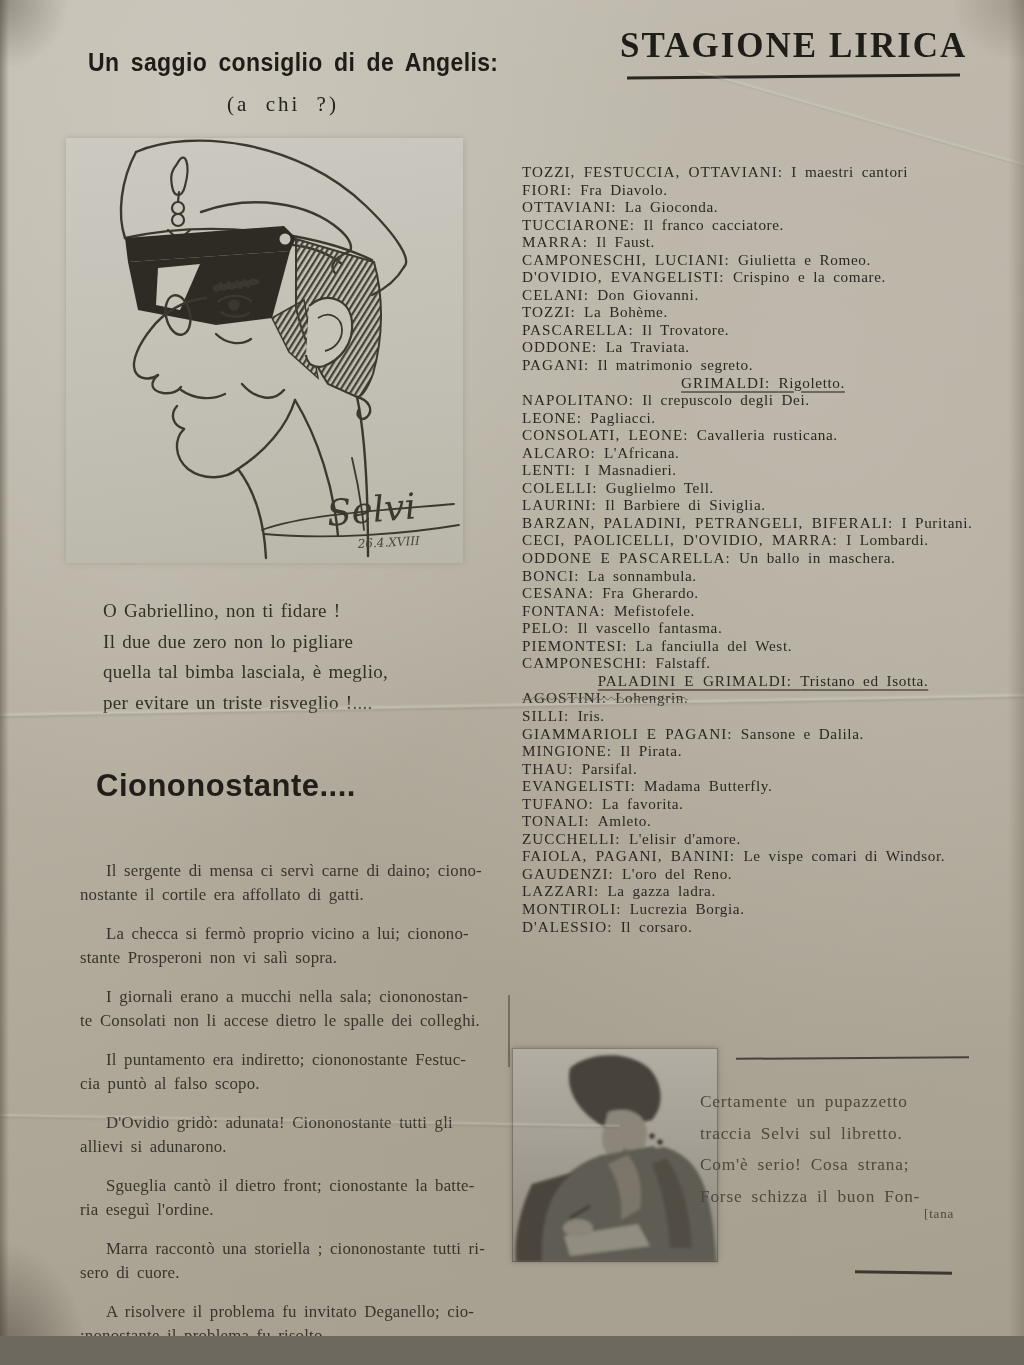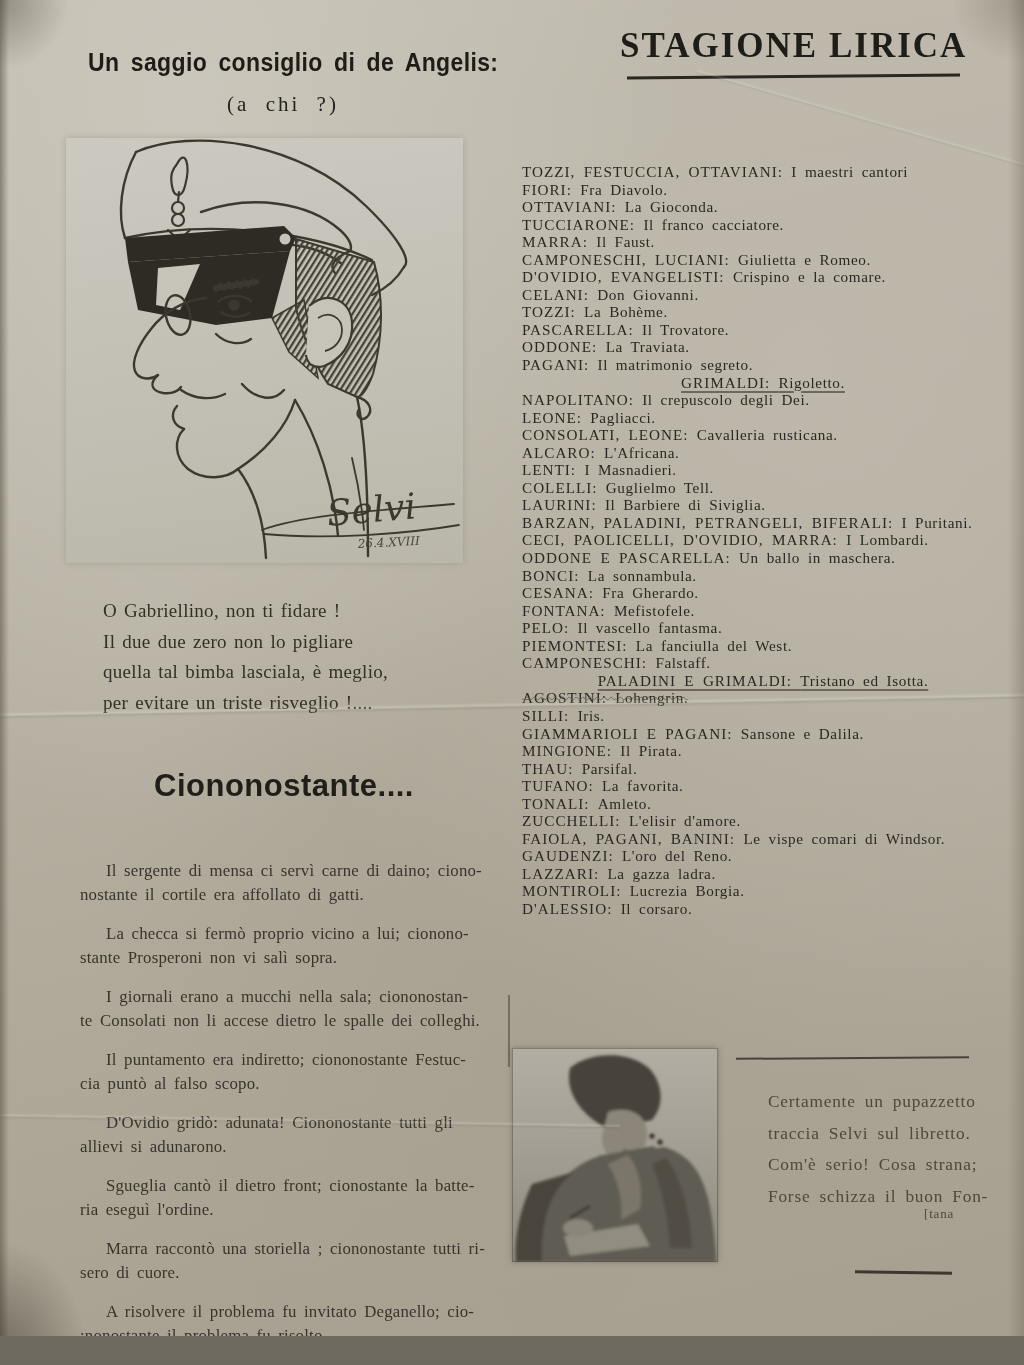--- a/index.html
+++ b/index.html
@@ -17,40 +17,40 @@
   .h-left{left:88px;top:48px;width:410px;font-family:"Liberation Sans",sans-serif;
     font-weight:bold;font-size:25px;color:#1e1c17;letter-spacing:.4px;word-spacing:5px;
     transform:scaleX(.92);transform-origin:left top;white-space:nowrap;}
   .h-sub{left:88px;top:92px;width:390px;text-align:center;font-size:21px;
     letter-spacing:3px;word-spacing:8px;color:#26231e;}
   .cartoon{left:66px;top:138px;width:397px;height:425px;
     background:linear-gradient(172deg,#cbc9c0 0%,#c2c0b5 55%,#bab7aa 100%);
     box-shadow:0 0 6px rgba(120,113,98,.35);}
   .poem{left:103px;top:596px;width:380px;font-size:19px;line-height:30.5px;
     white-space:pre-line;color:#333028;letter-spacing:.3px;word-spacing:2px;}
-  .sec-title{left:74px;top:768px;width:420px;text-align:center;
+  .sec-title{left:96px;top:768px;width:420px;
     font-family:"Liberation Sans",sans-serif;font-weight:bold;font-size:31px;
     color:#211e19;letter-spacing:.5px;}
   .paras{left:80px;top:843px;width:438px;font-size:16.8px;line-height:23.5px;color:#38342c;}
   .paras p{margin:16px 0 7px 0;white-space:pre-line;text-indent:26px;word-spacing:3px;letter-spacing:.2px;}
   
   .r-title{left:620px;top:26px;width:345px;text-align:center;font-weight:bold;
     font-size:35px;letter-spacing:2px;color:#1f1d18;white-space:nowrap;}
   .r-underline{left:627px;top:75px;width:333px;height:3px;background:#2a2722;transform:rotate(-.5deg);}
   .opera{left:522px;top:163px;width:482px;margin:0;padding:0;list-style:none;
     font-size:15.2px;line-height:17.55px;color:#2b2823;}
   .opera li{padding-left:30px;text-indent:-30px;letter-spacing:.6px;word-spacing:3.5px;}
   .opera .nm{letter-spacing:1px;}
   .mark-underline{text-decoration:underline;text-decoration-style:solid;
     text-decoration-color:rgba(95,90,78,.85);text-decoration-thickness:1.5px;text-underline-offset:3px;text-align:center;}
   .mark-strike{text-decoration:line-through;text-decoration-style:wavy;
     text-decoration-color:rgba(95,90,78,.8);text-decoration-thickness:1px;}
   .photo{left:512px;top:1048px;width:206px;height:214px;box-shadow:0 0 5px rgba(90,84,70,.5);}
   .cap-rule{left:736px;top:1057px;width:233px;height:2px;background:#46423a;transform:rotate(-.4deg);}
-  .caption{left:768px;top:1086px;width:250px;font-size:17.3px;line-height:31.5px;
+  .caption{left:700px;top:1086px;width:250px;font-size:17.3px;line-height:31.5px;
     white-space:pre-line;color:#4d483e;letter-spacing:.8px;word-spacing:4px;}
   .caption-tail{left:736px;top:1206px;width:218px;text-align:right;font-size:13px;
     color:#4d483e;letter-spacing:.8px;}
   
   .pencil-v{left:508px;top:995px;width:2px;height:72px;background:rgba(62,57,47,.5);}
   .mark-br{left:855px;top:1271px;width:97px;height:2.5px;background:#3c3830;transform:rotate(.8deg);}
   
   .crease{pointer-events:none;}
   .crease1{left:-10px;top:702px;width:1050px;height:8px;transform:rotate(-1.1deg);
     background:linear-gradient(to bottom,rgba(0,0,0,0),rgba(255,255,250,.20) 40%,rgba(86,80,66,.12) 62%,rgba(0,0,0,0));}
@@ -200,20 +200,21 @@
       <li><span class="nm">FONTANA:&nbsp;</span><span class="tt">Mefistofele.</span></li>
       <li><span class="nm">PELO:&nbsp;</span><span class="tt">Il vascello fantasma.</span></li>
       <li><span class="nm">PIEMONTESI:&nbsp;</span><span class="tt">La fanciulla del West.</span></li>
       <li><span class="nm">CAMPONESCHI:&nbsp;</span><span class="tt">Falstaff.</span></li>
       <li class="mark-underline"><span class="nm">PALADINI E GRIMALDI:&nbsp;</span><span class="tt">Tristano ed Isotta.</span></li>
       <li class="mark-strike"><span class="nm">AGOSTINI:&nbsp;</span><span class="tt">Lohengrin.</span></li>
       <li><span class="nm">SILLI:&nbsp;</span><span class="tt">Iris.</span></li>
       <li><span class="nm">GIAMMARIOLI E PAGANI:&nbsp;</span><span class="tt">Sansone e Dalila.</span></li>
       <li><span class="nm">MINGIONE:&nbsp;</span><span class="tt">Il Pirata.</span></li>
       <li><span class="nm">THAU:&nbsp;</span><span class="tt">Parsifal.</span></li>
+      <li><span class="nm">EVANGELISTI:&nbsp;</span><span class="tt">Madama Butterfly.</span></li>
       <li><span class="nm">TUFANO:&nbsp;</span><span class="tt">La favorita.</span></li>
       <li><span class="nm">TONALI:&nbsp;</span><span class="tt">Amleto.</span></li>
       <li><span class="nm">ZUCCHELLI:&nbsp;</span><span class="tt">L'elisir d'amore.</span></li>
       <li><span class="nm">FAIOLA, PAGANI, BANINI:&nbsp;</span><span class="tt">Le vispe comari di Windsor.</span></li>
       <li><span class="nm">GAUDENZI:&nbsp;</span><span class="tt">L'oro del Reno.</span></li>
       <li><span class="nm">LAZZARI:&nbsp;</span><span class="tt">La gazza ladra.</span></li>
       <li><span class="nm">MONTIROLI:&nbsp;</span><span class="tt">Lucrezia Borgia.</span></li>
       <li><span class="nm">D'ALESSIO:&nbsp;</span><span class="tt">Il corsaro.</span></li>
     </ul>
 

